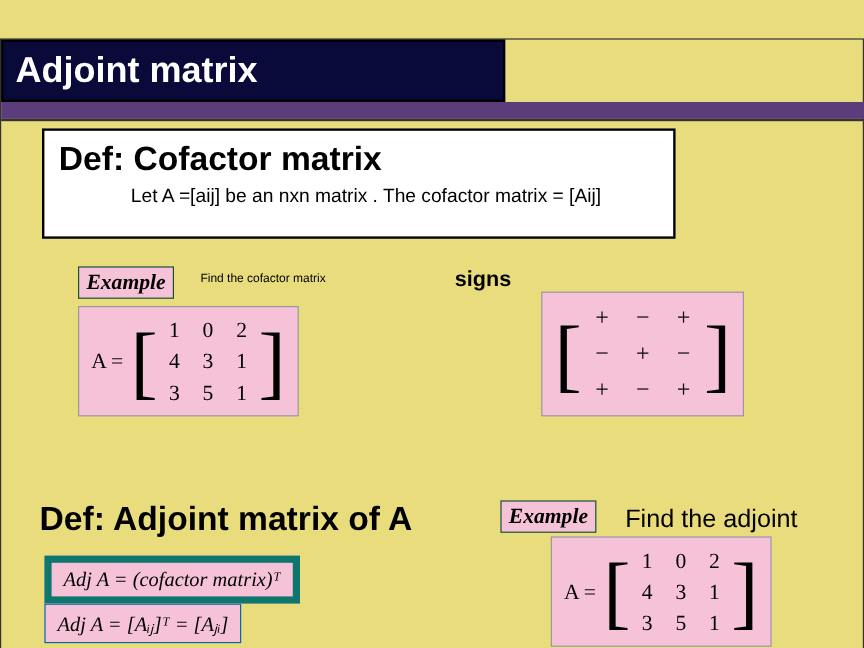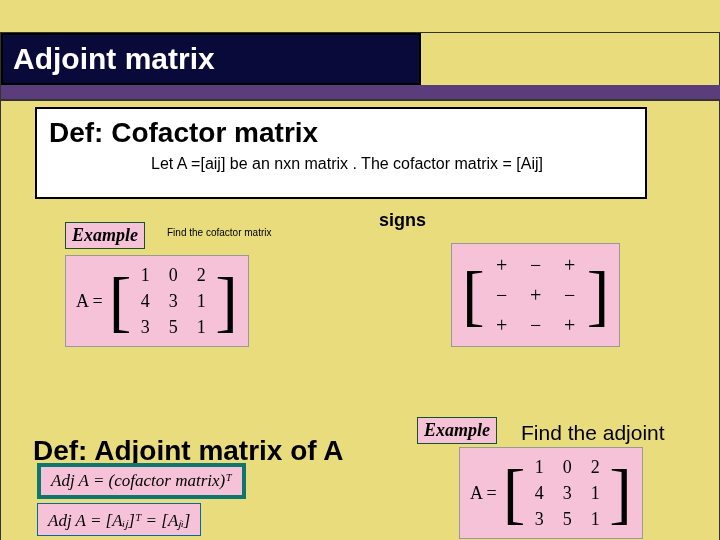--- a/index.html
+++ b/index.html
@@ -2,35 +2,35 @@
 <html><head>
 <meta charset="utf-8">
 <style>
   * { box-sizing: border-box; margin: 0; padding: 0; }
   body { width: 720px; height: 540px; font-family: Arial, sans-serif; background: #e8dc7c; overflow: hidden; }
   .slide { width: 720px; height: 540px; background: #e8dc7c; position: relative; border: 1px solid #333; margin-top: 32px; }
   .title-box { position: absolute; top: 0; left: 0; width: 420px; height: 52px; background: #0a0a3a; border: 2px solid #000; display: flex; align-items: center; padding-left: 10px; }
   .title-text { color: #fff; font-size: 30px; font-weight: bold; }
   .purple-bar { position: absolute; top: 52px; left: 0; width: 720px; height: 14px; background: #5a3d7a; }
   .thin-line { position: absolute; top: 66px; left: 0; width: 720px; height: 2px; background: #333; }
-  .def-box-1 { position: absolute; top: 74px; left: 34px; width: 612px; height: 92px; background: #fff; border: 2px solid #000; padding: 8px 12px; }
+  .def-box-1 { position: absolute; top: 74px; left: 34px; width: 528px; height: 92px; background: #fff; border: 2px solid #000; padding: 8px 12px; }
   .def-title-1 { font-size: 28px; font-weight: bold; color: #000; margin-bottom: 6px; }
   .def-body-1 { font-size: 16px; color: #000; padding-left: 12px; text-align: center; }
   .example-label { background: #f5c2d8; border: 1px solid #14532d; font-style: italic; font-family: 'Times New Roman', serif; font-weight: bold; font-size: 18px; padding: 2px 6px; display: inline-block; color: #000; }
   .ex1-label { position: absolute; top: 189px; left: 64px; }
   .find1 { position: absolute; top: 194px; left: 166px; font-size: 10px; color: #000000; }
   .matrix-a1 { position: absolute; top: 222px; left: 64px; background: #f5c2d8; border: 1px solid #999; padding: 6px 10px; font-family: 'Times New Roman', serif; font-size: 18px; display: flex; align-items: center; gap: 6px; }
   .matrix-brackets { display: flex; align-items: center; }
   .bracket-l, .bracket-r { font-size: 68px; line-height: 60px; font-weight: 100; }
   .matrix-grid { display: grid; grid-template-columns: repeat(3, 28px); grid-template-rows: repeat(3, 26px); text-align: center; align-items: center; }
-  .signs-label { position: absolute; top: 177px; left: 378px; font-size: 18px; font-weight: bold; color: #000; }
+  .signs-label { position: absolute; top: 189px; left: 378px; font-size: 18px; font-weight: bold; color: #000; }
   .signs-matrix { position: absolute; top: 210px; left: 450px; background: #f5c2d8; border: 1px solid #999; padding: 6px 10px; font-family: 'Times New Roman', serif; font-size: 18px; }
   .signs-grid { display: grid; grid-template-columns: repeat(3, 34px); grid-template-rows: repeat(3, 30px); text-align: center; align-items: center; font-size: 20px; }
-  .def-title-2 { position: absolute; top: 402px; left: 32px; font-size: 28px; font-weight: bold; color: #000; }
-  .adj-box-1 { position: absolute; top: 430px; left: 36px; background: #f5c2d8; border: 4px solid #0f766e; padding: 4px 10px; font-family: 'Times New Roman', serif; font-style: italic; font-size: 17px; }
+  .def-title-2 { position: absolute; top: 384px; left: 32px; font-size: 28px; font-weight: bold; color: #000; }
+  .adj-box-1 { position: absolute; top: 430px; left: 36px; background: #f5c2d8; border: 6px solid #0f766e; padding: 4px 10px; font-family: 'Times New Roman', serif; font-style: italic; font-size: 17px; }
   .adj-box-2 { position: absolute; top: 470px; left: 36px; background: #f5c2d8; border: 1px solid #0369a1; padding: 4px 10px; font-family: 'Times New Roman', serif; font-style: italic; font-size: 17px; }
   .ex2-label { position: absolute; top: 384px; left: 416px; }
   .find2 { position: absolute; top: 388px; left: 520px; font-size: 21px; color: #000; }
   .matrix-a2 { position: absolute; top: 414px; left: 458px; background: #f5c2d8; border: 1px solid #999; padding: 6px 10px; font-family: 'Times New Roman', serif; font-size: 18px; display: flex; align-items: center; gap: 6px; }
 </style>
 </head>
 <body>
 
 <div class="slide">
 

